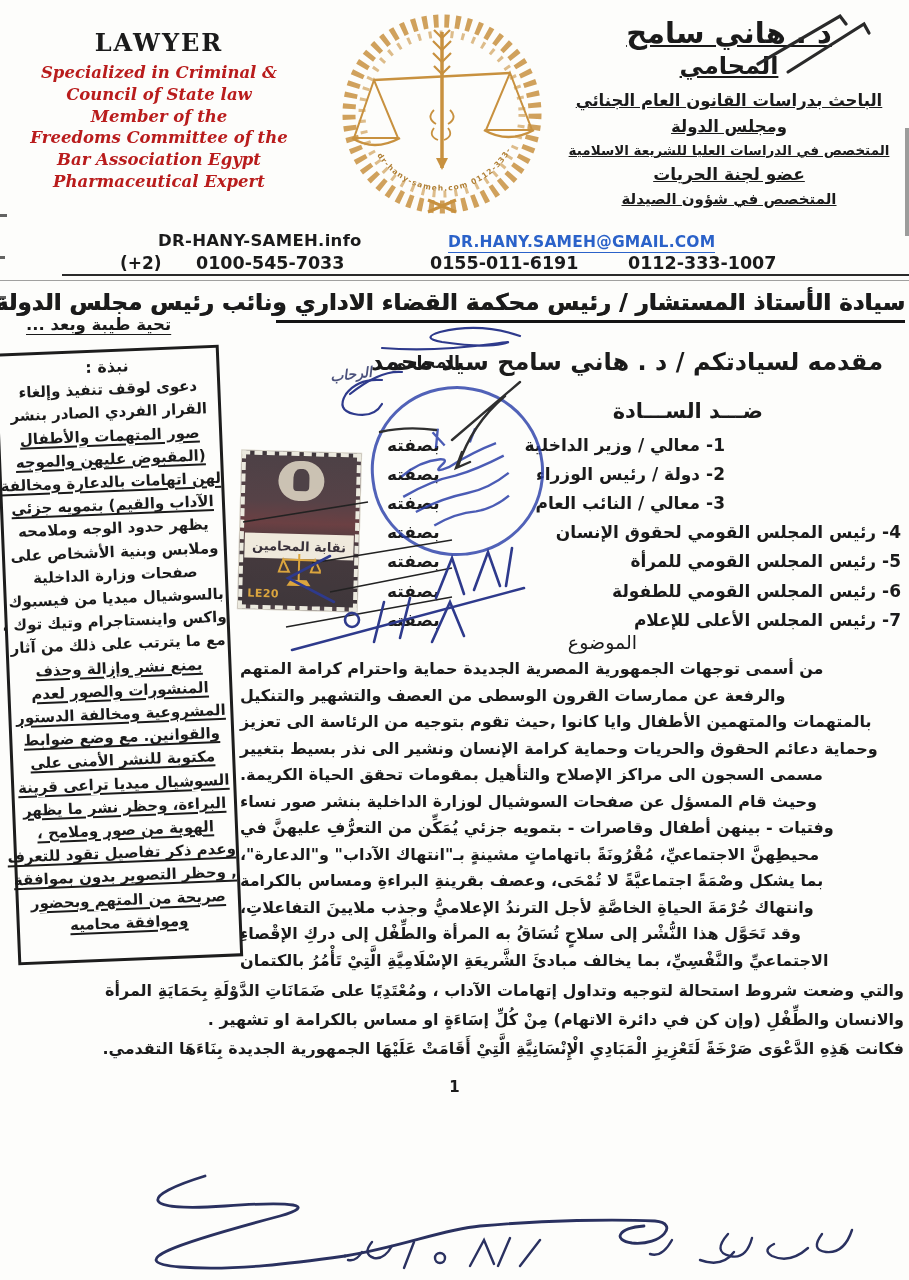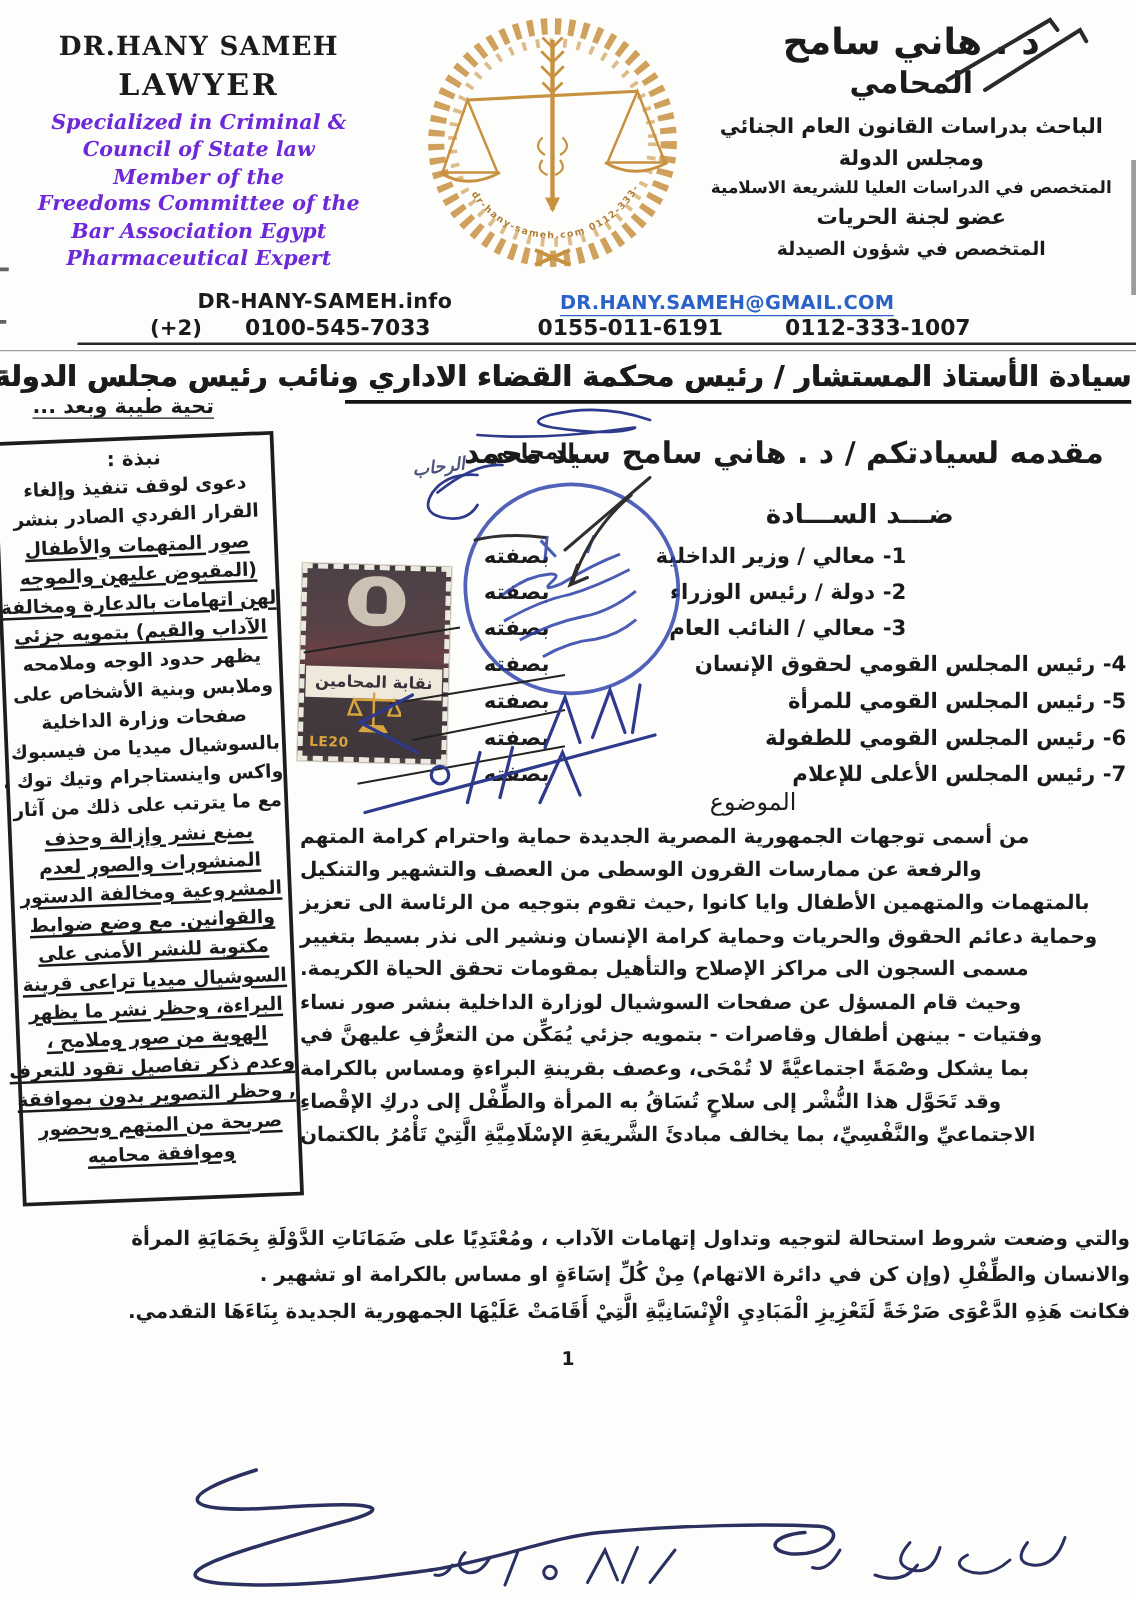--- a/index.html
+++ b/index.html
@@ -8,24 +8,24 @@
     position:relative; width:909px; height:1280px; margin:0 auto;
     background:#fdfdfb; overflow:hidden; color:#1b1b1b;
   }
   .ar { direction:rtl; font-family:"DejaVu Sans", sans-serif; }
   .abs { position:absolute; }
 
   
   .en-head { left:12px; top:24px; width:294px; text-align:center; font-family:"DejaVu Serif", serif; }
   .en-name { font-weight:bold; font-size:21px; letter-spacing:1px; font-family:"DejaVu Serif", serif; }
   .en-title { font-weight:bold; font-size:24px; letter-spacing:2px; margin-top:4px; }
-  .en-lines { margin-top:5px; font-style:italic; font-size:16.5px; line-height:21.8px; font-weight:bold; color:#6d28d9; }
-
-  
-  .ar-head { right:6px; top:16px; width:348px; text-align:center; }
+  .en-lines { margin-top:5px; font-style:italic; font-size:16.5px; line-height:21.8px; font-weight:bold; color:#b91c1c; }
+
+  
+  .ar-head { right:6px; top:16px; width:348px; text-align:center;text-decoration:underline; }
   .ar-name { font-size:29px; font-weight:bold; letter-spacing:-1px; }
   .ar-title { font-size:24px; font-weight:bold; margin-top:2px; }
   .ar-lines { margin-top:8px; font-weight:bold; }
   .ar-lines .l0 { font-size:16.5px; line-height:26px; }
   .ar-lines .l1 { font-size:16.5px; line-height:25px; }
   .ar-lines .l2 { font-size:13.5px; line-height:23px; }
   .ar-lines .l3 { font-size:17px; line-height:25px; }
   .ar-lines .l4 { font-size:15px; line-height:24px; }
 
   
@@ -100,21 +100,20 @@
 
   .edge-tick { background:#3c3c3c; opacity:.8; }
   .edge-streak { right:0; top:128px; width:4px; height:108px; background:#4c4c4c; opacity:.55; }
 </style>
 </head>
 <body>
 
 <div id="page">
 
   <div class="abs en-head">
-    <div class="en-name">DR.HANY SAMEH</div>
     <div class="en-title">LAWYER</div>
     <div class="en-lines">
       <div>Specialized in Criminal &amp;</div>
       <div>Council of State law</div>
       <div>Member of the</div>
       <div>Freedoms Committee of the</div>
       <div>Bar Association Egypt</div>
       <div>Pharmaceutical  Expert</div>
     </div>
   </div>
@@ -239,21 +238,23 @@
   <div class="abs ar subject-header">الموضوع</div>
 
   <div class="abs ar body-narrow">
     <div>من أسمى توجهات الجمهورية المصرية الجديدة حماية واحترام كرامة المتهم</div>
     <div>والرفعة عن ممارسات القرون الوسطى من العصف والتشهير والتنكيل</div>
     <div>بالمتهمات والمتهمين الأطفال وايا كانوا ,حيث تقوم بتوجيه من الرئاسة الى تعزيز</div>
     <div>وحماية دعائم الحقوق والحريات وحماية كرامة الإنسان ونشير الى نذر بسيط بتغيير</div>
     <div>مسمى السجون الى مراكز الإصلاح والتأهيل بمقومات تحقق الحياة الكريمة.</div>
     <div>وحيث قام المسؤل عن صفحات السوشيال لوزارة الداخلية بنشر صور نساء</div>
     <div>وفتيات - بينهن أطفال وقاصرات - بتمويه جزئي يُمَكِّن من التعرُّفِ عليهنَّ في</div>
+    <div>محيطِهنَّ الاجتماعيِّ، مُقْرُونَةً باتهاماتٍ مشينةٍ بـ"انتهاك الآداب" و"الدعارة"،</div>
     <div>بما يشكل وصْمَةً اجتماعيَّةً لا تُمْحَى، وعصف بقرينةِ البراءةِ  ومساس بالكرامة</div>
+    <div>وانتهاك حُرْمَةَ الحياةِ الخاصَّةِ لأجل الترندُ الإعلاميُّ وجذب ملايينَ التفاعلاتِ،</div>
     <div>وقد تَحَوَّل هذا النُّشْر إلى سلاحٍ تُسَاقُ به المرأة والطِّفْل إلى دركِ الإقْصاءِ</div>
     <div>الاجتماعيِّ والنَّفْسِيِّ، بما يخالف مبادئَ الشَّريعَةِ الإسْلَامِيَّةِ الَّتِيْ تَأْمُرُ بالكتمان</div>
   </div>
   <div class="abs ar body-wide">
     <div>والتي وضعت شروط استحالة لتوجيه وتداول إتهامات الآداب ، ومُعْتَدِيًا على ضَمَانَاتِ الدَّوْلَةِ بِحَمَايَةِ المرأة</div>
     <div>والانسان والطِّفْلِ (وإن كن في دائرة الاتهام) مِنْ كُلِّ إسَاءَةٍ او مساس بالكرامة او تشهير .</div>
     <div>فكانت هَذِهِ الدَّعْوَى صَرْخَةً لَتَعْزِيزِ الْمَبَادِيِ الْإِنْسَانِيَّةِ الَّتِيْ أَقَامَتْ عَلَيْهَا الجمهورية الجديدة بِنَاءَهَا التقدمي.</div>
   </div>
 
   <div class="abs page-num">1</div>

